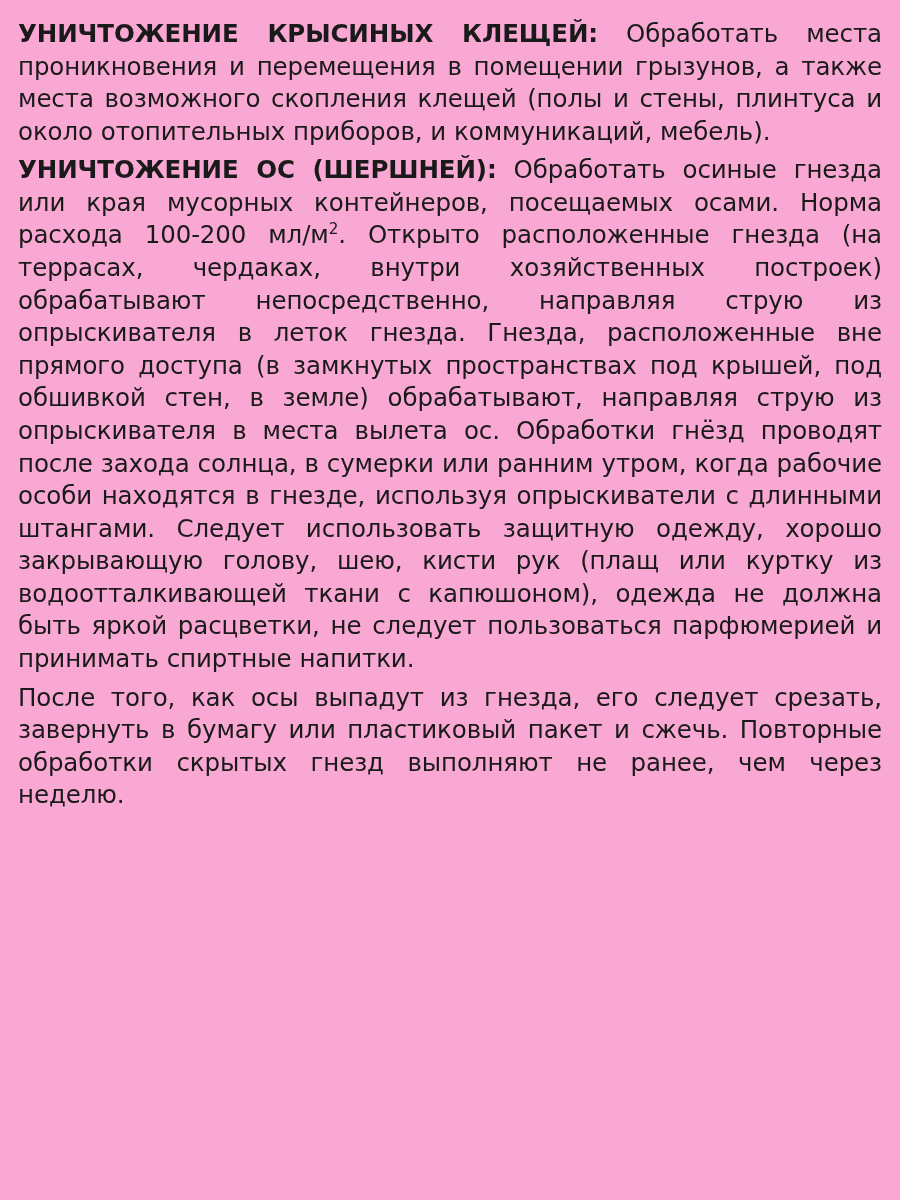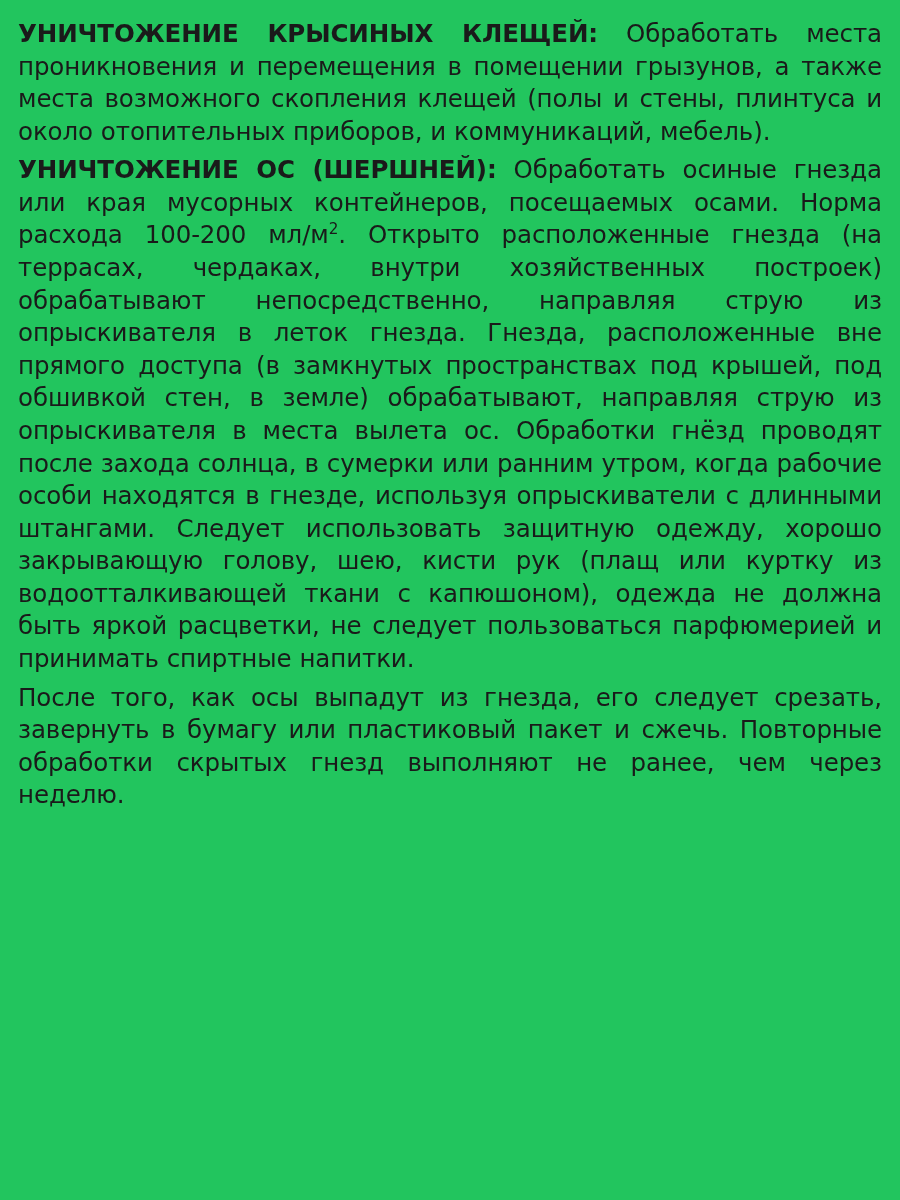--- a/index.html
+++ b/index.html
@@ -11,21 +11,21 @@
     width: 900px;
     height: 1200px;
     font-family: "DejaVu Sans", sans-serif;
     color: #1a1a1a;
   }
   .page {
     box-sizing: border-box;
     width: 900px;
     height: 1200px;
     padding: 18px 18px 0 18px;
-    background: #22c55e;
+    background: #f9a8d4;
   }
   .doc-body {
     width: 864px;
   }
   .para {
     text-align: justify;
     font-size: 24.5px;
     line-height: 1.33;
     margin: 0 0 6px 0;
     letter-spacing: -0.1px;

